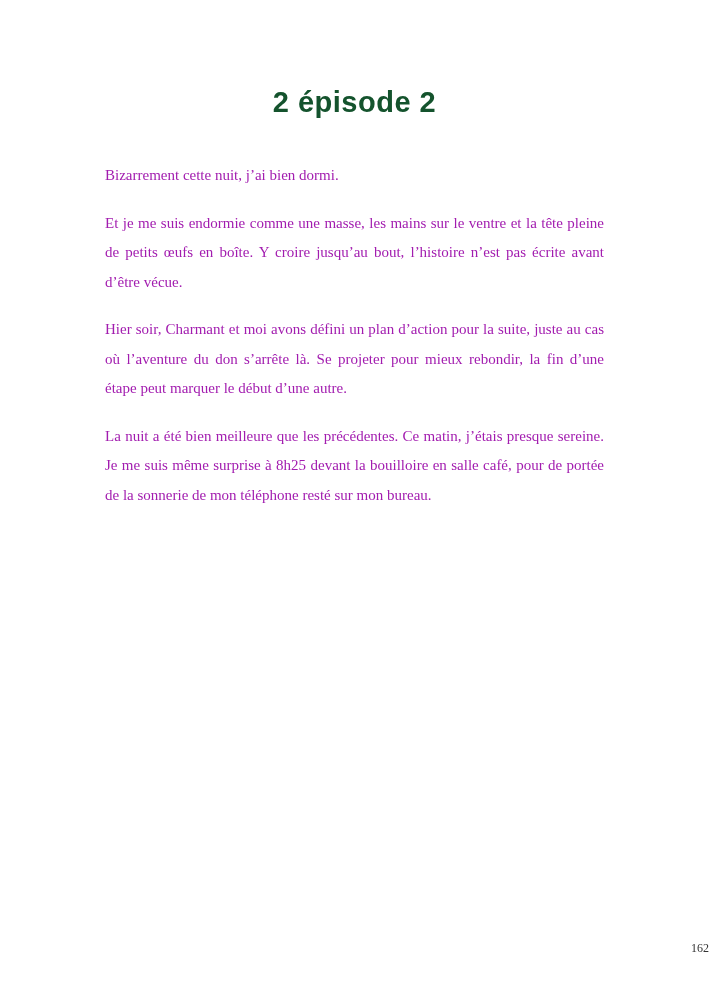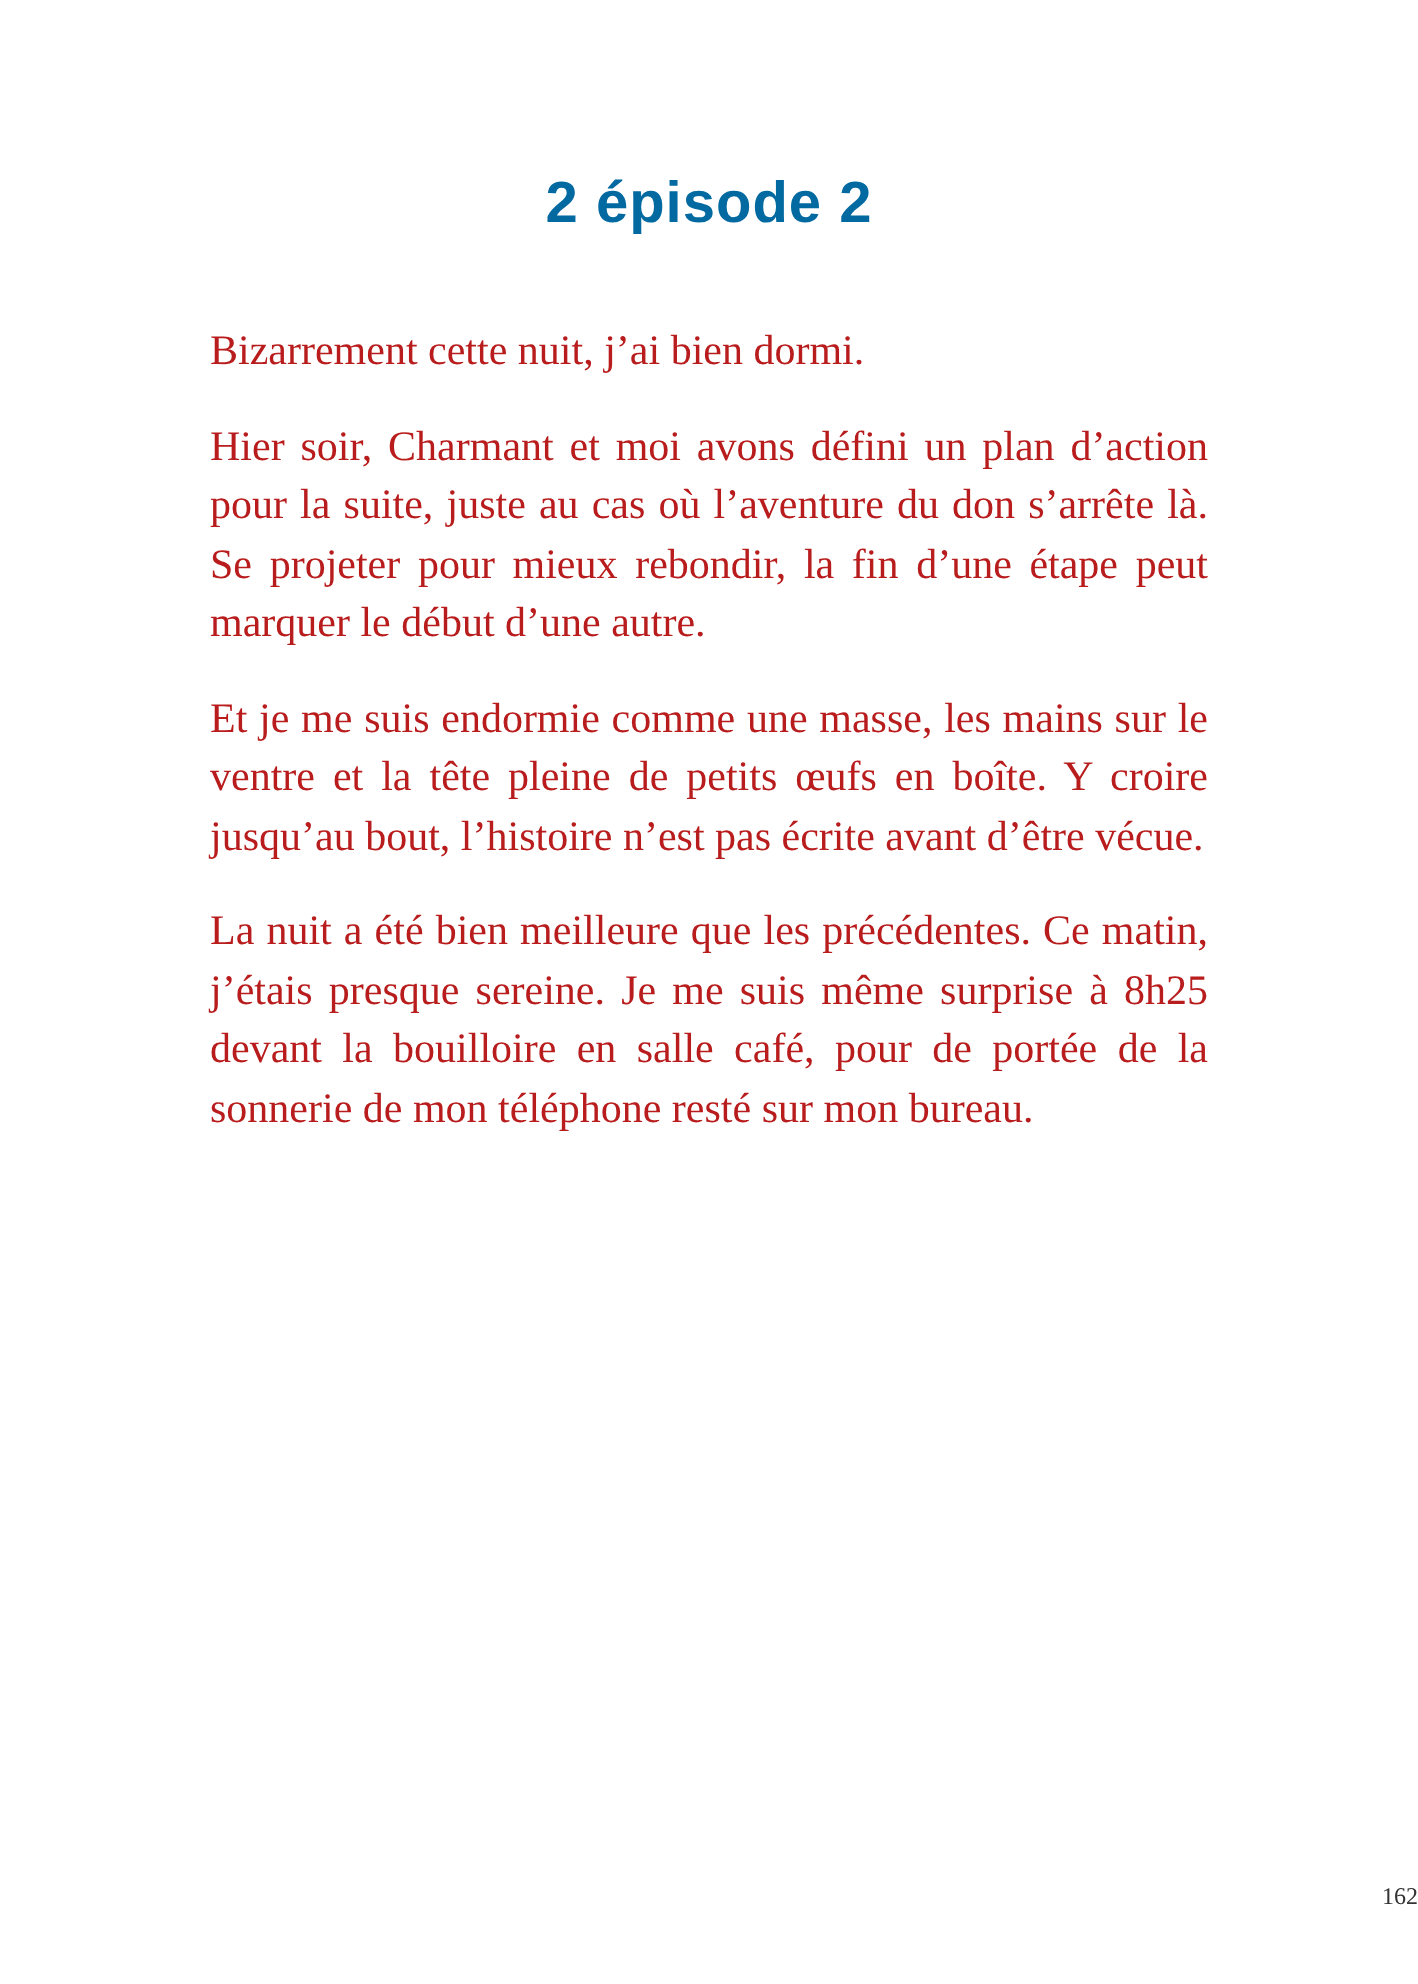--- a/index.html
+++ b/index.html
@@ -15,32 +15,32 @@
     overflow: hidden;
   }
   .page-title {
     margin: 0;
     padding-top: 86px;
     text-align: center;
     font-family: "Liberation Sans", "DejaVu Sans", sans-serif;
     font-weight: 700;
     font-size: 29px;
     letter-spacing: 0.5px;
-    color: #0369a1;
+    color: #14532d;
   }
   .content {
     margin: 42px 105px 0 105px;
     width: 499px;
   }
   .content p {
     margin: 0 0 18px 0;
     font-family: "Liberation Serif", "DejaVu Serif", serif;
-    font-size: 21px;
+    font-size: 15px;
     line-height: 29.5px;
-    color: #b91c1c;
+    color: #a21caf;
     text-align: justify;
     text-justify: inter-word;
   }
   .content p:last-child {
     margin-bottom: 0;
   }
   .page-number {
     position: absolute;
     bottom: 36px;
     left: 0;
@@ -53,20 +53,20 @@
 </style>
 </head>
 <body>
 
 <div class="page">
 
   <h1 class="page-title">2 épisode 2</h1>
 
   <div class="content">
     <p>Bizarrement cette nuit, j’ai bien dormi.</p>
+    <p>Et je me suis endormie comme une masse, les mains sur le ventre et la tête pleine de petits œufs en boîte. Y croire jusqu’au bout, l’histoire n’est pas écrite avant d’être vécue.</p>
     <p>Hier soir, Charmant et moi avons défini un plan d’action pour la suite, juste au cas où l’aventure du don s’arrête là. Se projeter pour mieux rebondir, la fin d’une étape peut marquer le début d’une autre.</p>
-    <p>Et je me suis endormie comme une masse, les mains sur le ventre et la tête pleine de petits œufs en boîte. Y croire jusqu’au bout, l’histoire n’est pas écrite avant d’être vécue.</p>
     <p>La nuit a été bien meilleure que les précédentes. Ce matin, j’étais presque sereine. Je me suis même surprise à 8h25 devant la bouilloire en salle café, pour de portée de la sonnerie de mon téléphone resté sur mon bureau.</p>
   </div>
 
   <div class="page-number">162</div>
 
 </div>
 
 </body></html>

